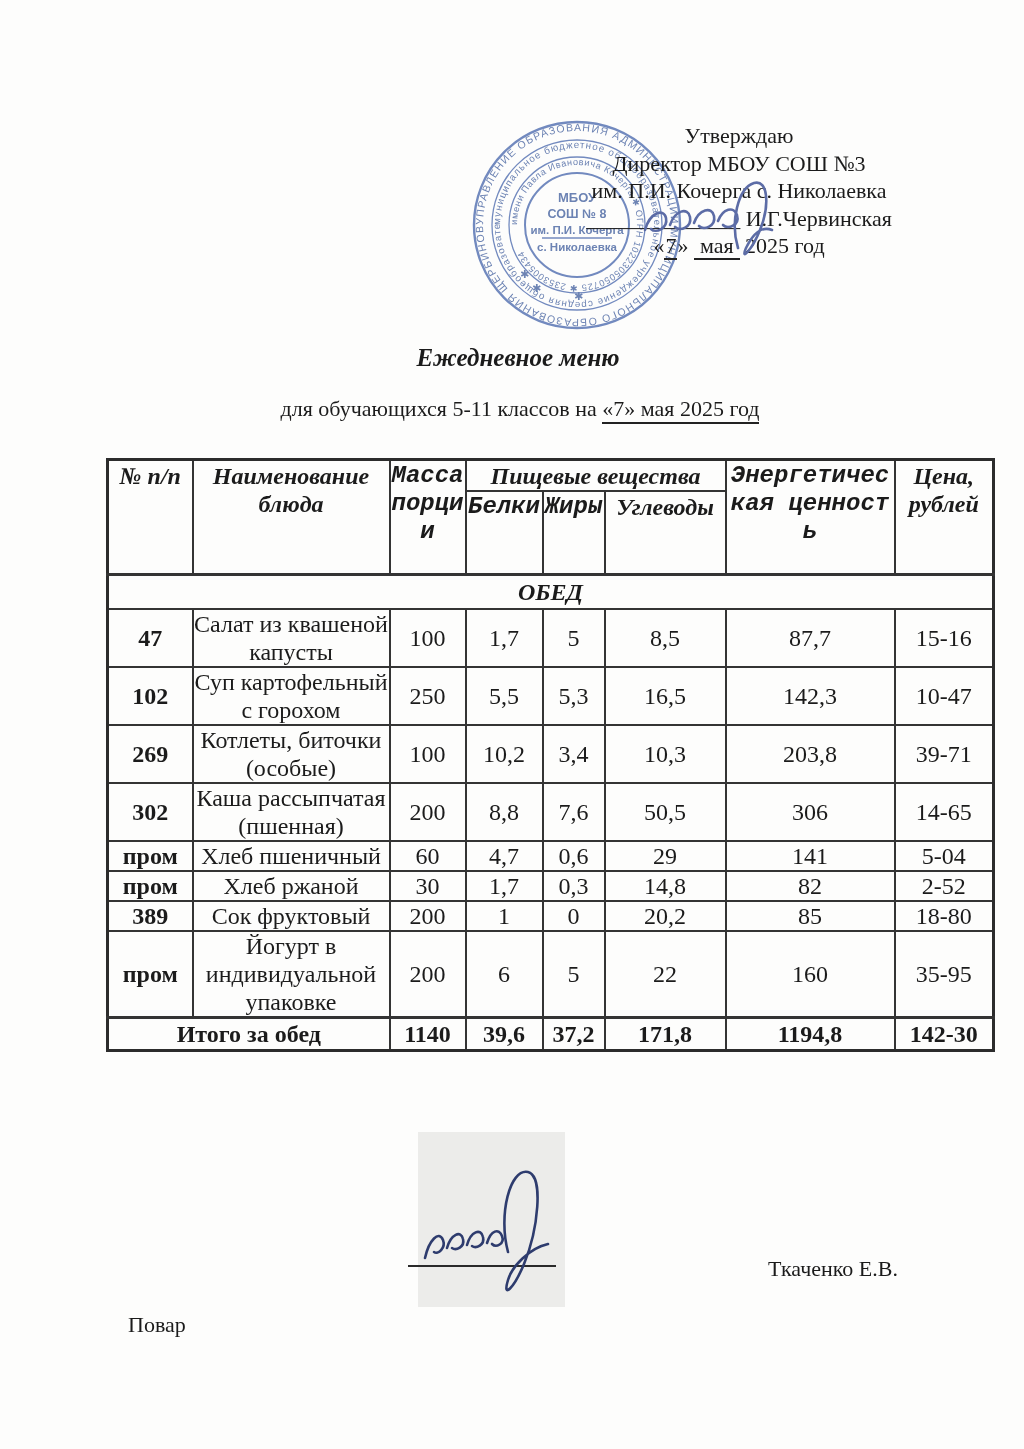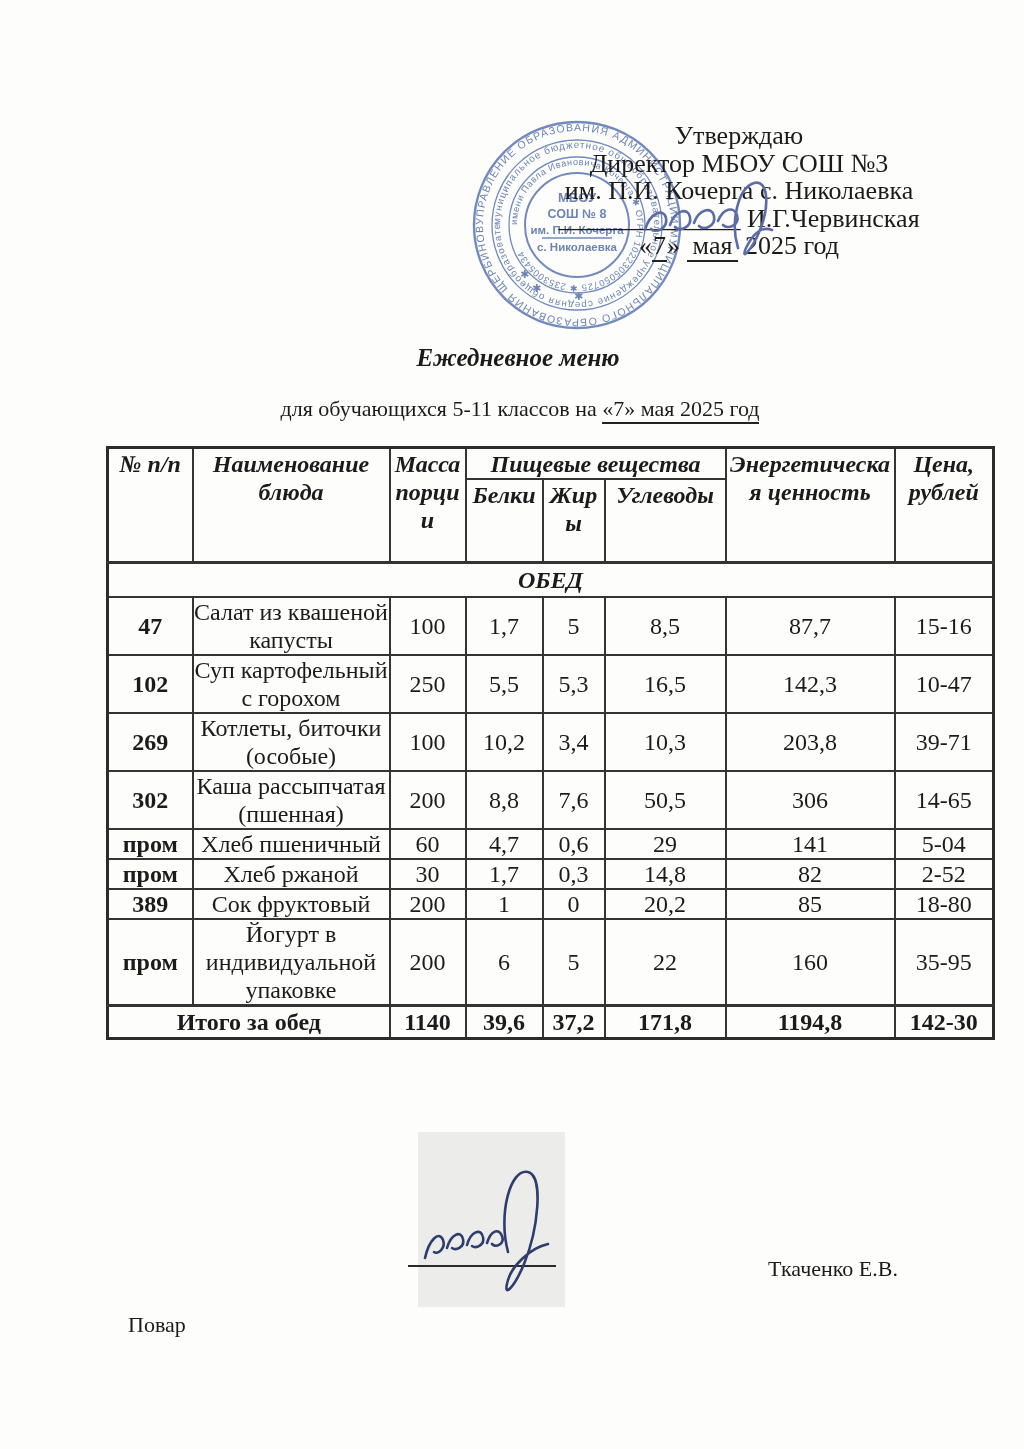--- a/index.html
+++ b/index.html
@@ -16,53 +16,53 @@
   .stamp circle { fill:none; stroke:#4c6aae; }
   .stamp text { fill:#44619f; font-family:"Liberation Sans","DejaVu Sans",sans-serif; }
   .ring-t { font-size:10.5px; letter-spacing:1.2px; }
   .ring-m { font-size:9.8px; letter-spacing:1px; }
   .ring-i { font-size:9.2px; letter-spacing:.6px; }
   .stamp .ctr { text-anchor:middle; font-weight:bold; }
 
   
   .approval {
     position:absolute; left:545px; top:122px; width:388px; z-index:2;
-    font-size:26px; line-height:27.5px; text-align:center; white-space:nowrap;
+    font-size:22px; line-height:27.5px; text-align:center; white-space:nowrap;
   }
   .u-day { border-bottom:2px solid #222; padding:0 1px; }
   .u-month { border-bottom:2px solid #222; padding:0 6px; }
   .sig-header { position:absolute; left:620px; top:160px; width:170px; height:110px; z-index:3; }
   .sig-header path, .sig-cook path { fill:none; stroke-linecap:round; stroke-linejoin:round; }
   .sig-header path { stroke:#5c6ca6; stroke-width:2.6; }
 
   
   .doc-title {
     position:absolute; left:0; top:344px; width:1036px; text-align:center;
     font-size:25px; font-weight:bold; font-style:italic; z-index:2;
   }
   .doc-subtitle {
     position:absolute; left:0; top:396px; width:1040px; text-align:center;
     font-size:22px; z-index:2;
   }
   .doc-subtitle .u-date { border-bottom:2px solid #222; padding-bottom:1px; }
 
   
   .menu-table {
-    position:absolute; left:106px; top:446px; width:886px; z-index:2;
+    position:absolute; left:106px; top:458px; width:886px; z-index:2;
     border-collapse:collapse; table-layout:fixed;
     font-size:24px; line-height:28px;
   }
   .menu-table th, .menu-table td {
     border:2px solid #343434; padding:0; text-align:center;
     vertical-align:middle; background:transparent; overflow:hidden;
   }
   .menu-table thead th {
     font-weight:bold; font-style:italic; vertical-align:top; padding-top:1px;
   }
-  .th-mass, .th-protein, .th-fat, .th-energy { word-break:break-all; }
+  .th-mass, .th-protein, .th-fat, .th-energy { word-break:break-all;font-family:Liberation Mono, monospace; }
   .th-mass { padding-left:9px; padding-right:9px; }
   .th-protein { padding-left:8px; padding-right:8px; }
   .th-fat { padding-left:7px; padding-right:7px; }
   .th-energy { padding-left:11px; padding-right:11px; }
   .row-section td {
     height:32px; font-weight:bold; font-style:italic; border-top-width:3px; border-bottom-width:2px;
   }
   .td-num { font-weight:bold; }
   .td-dish { text-align:left; padding:0 26px 0 8px; }
   .vbottom { vertical-align:bottom; padding-bottom:2px; }

